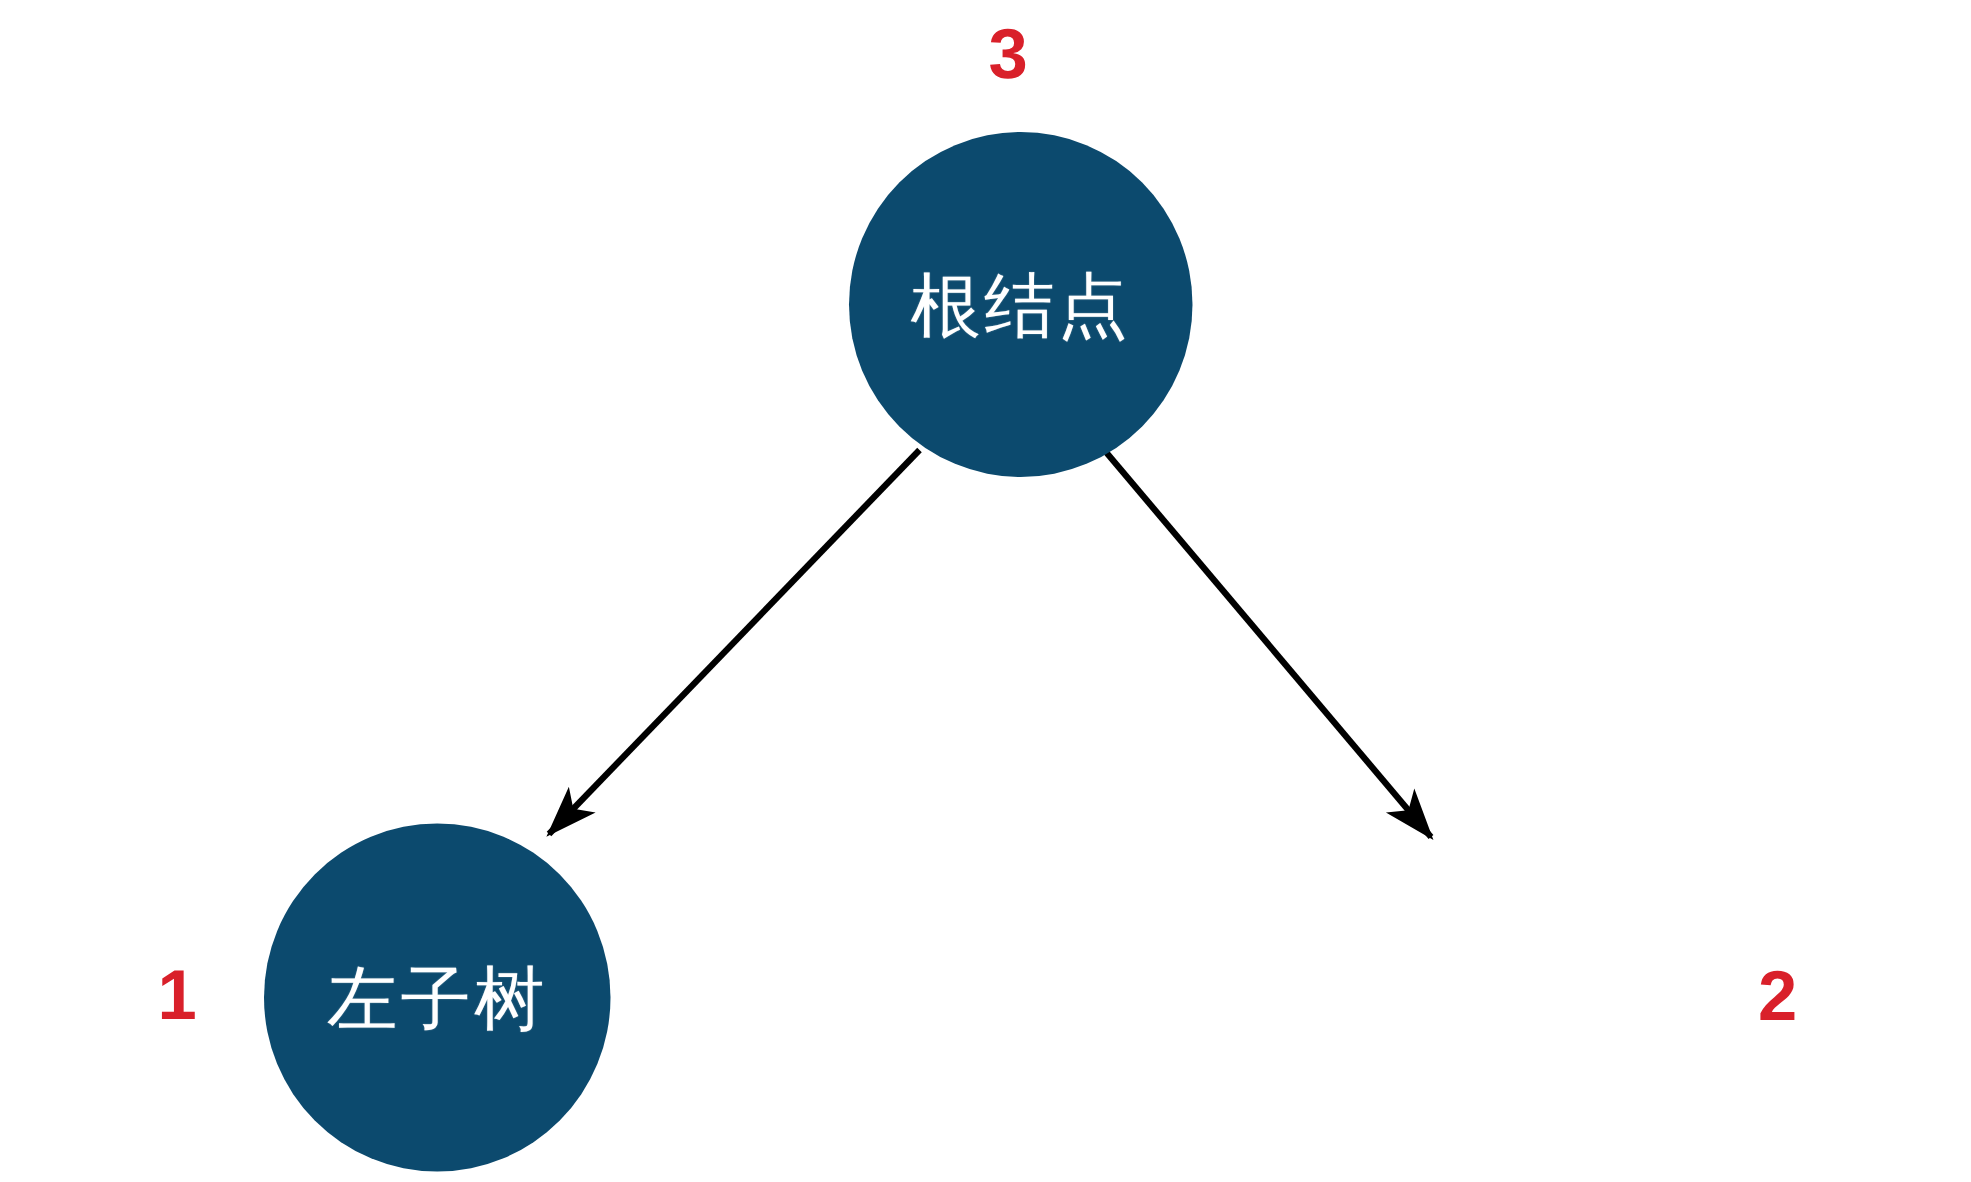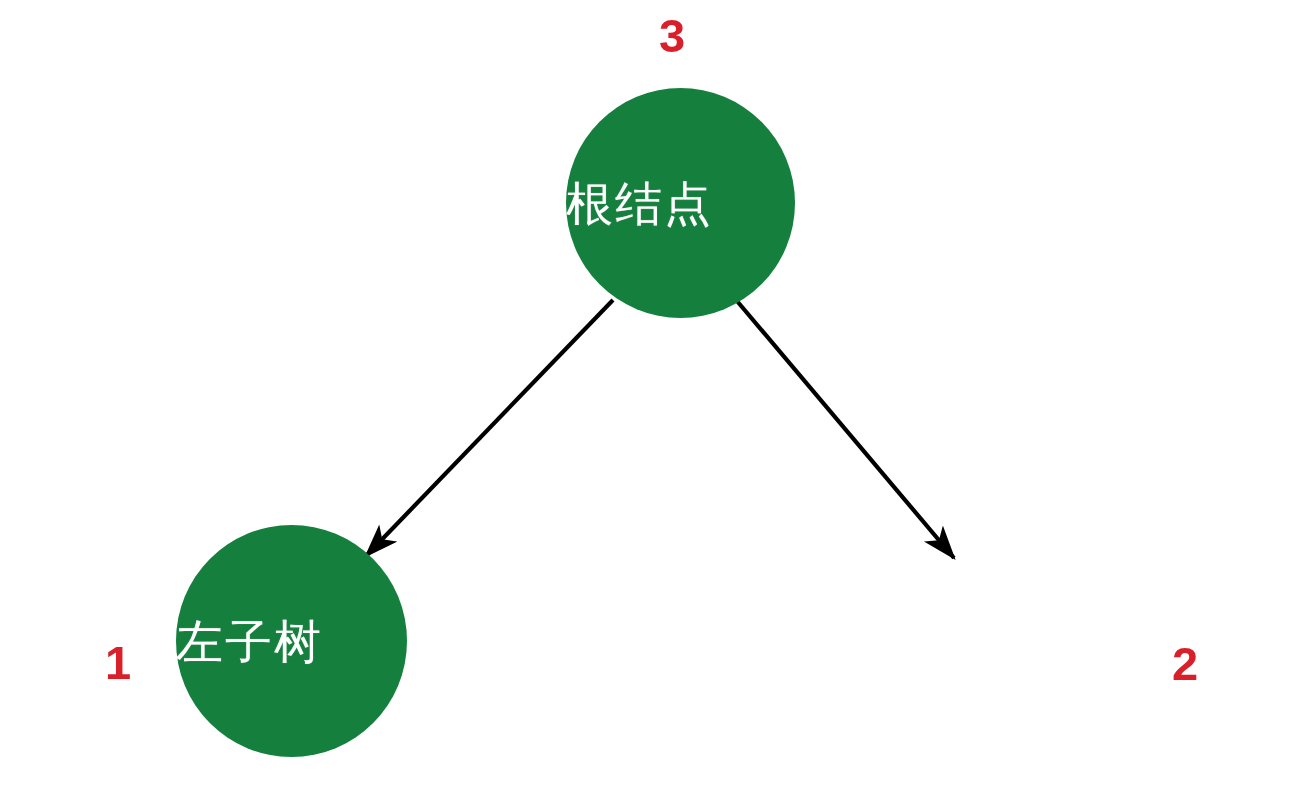--- a/index.html
+++ b/index.html
@@ -21,44 +21,44 @@
     position: absolute;
     left: 0;
     top: 0;
     width: 1314px;
     height: 788px;
     pointer-events: none;
   }
   .node {
     position: absolute;
     border-radius: 50%;
-    background: #15803d;
+    background: #0c4a6e;
     display: flex;
     align-items: center;
-    justify-content: flex-start;
+    justify-content: center;
     box-sizing: border-box;
   }
   .node-label {
     color: #ffffff;
     font-size: 47px;
     line-height: 1;
     letter-spacing: 2px;
     white-space: nowrap;
     font-weight: 400;
     text-shadow: 0 0 1px rgba(255,255,255,0.45);
   }
   #node-root {
     left: 566px;
     top: 88px;
     width: 229px;
     height: 230px;
   }
   #node-left {
     left: 176px;
-    top: 525px;
+    top: 549px;
     width: 231px;
     height: 232px;
   }
   #node-right {
     left: 903px;
     top: 547px;
     width: 230px;
     height: 232px;
   }
   .order-number {

